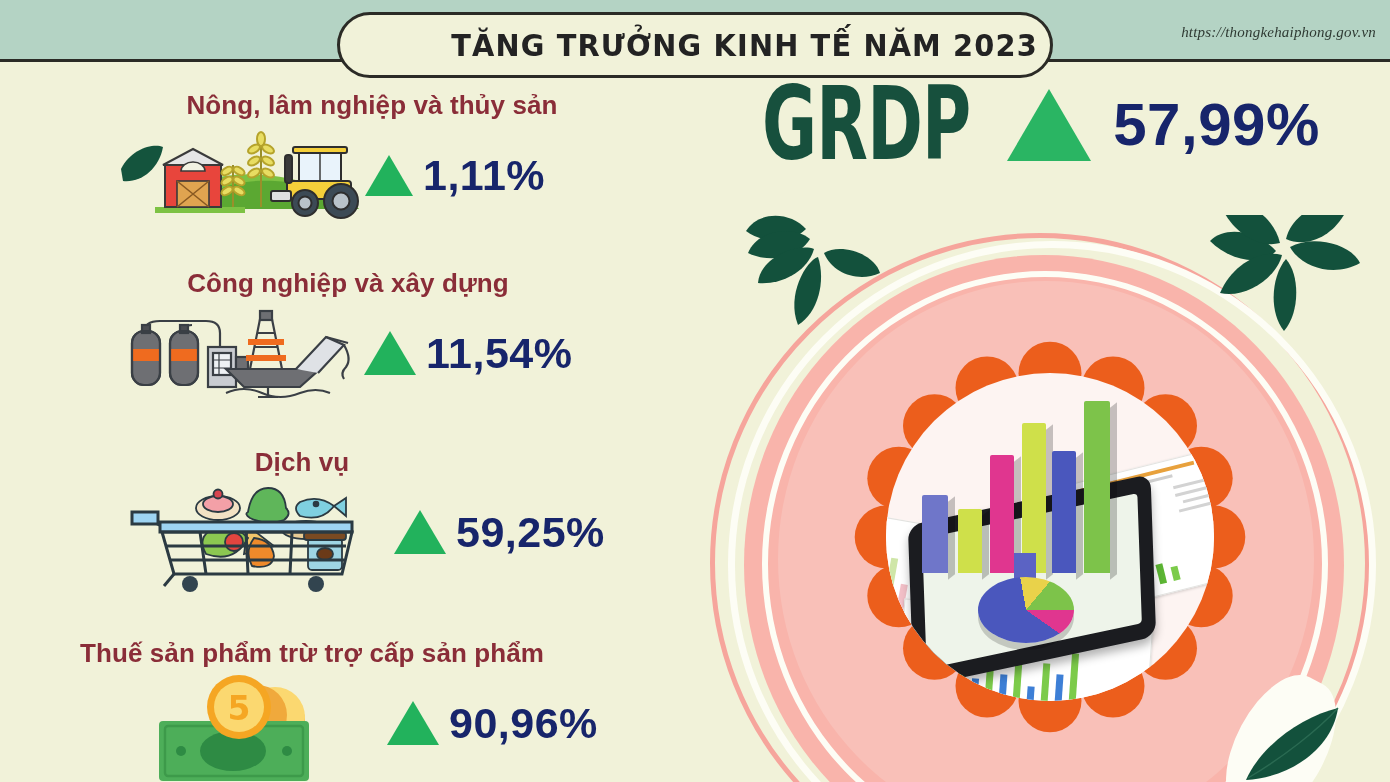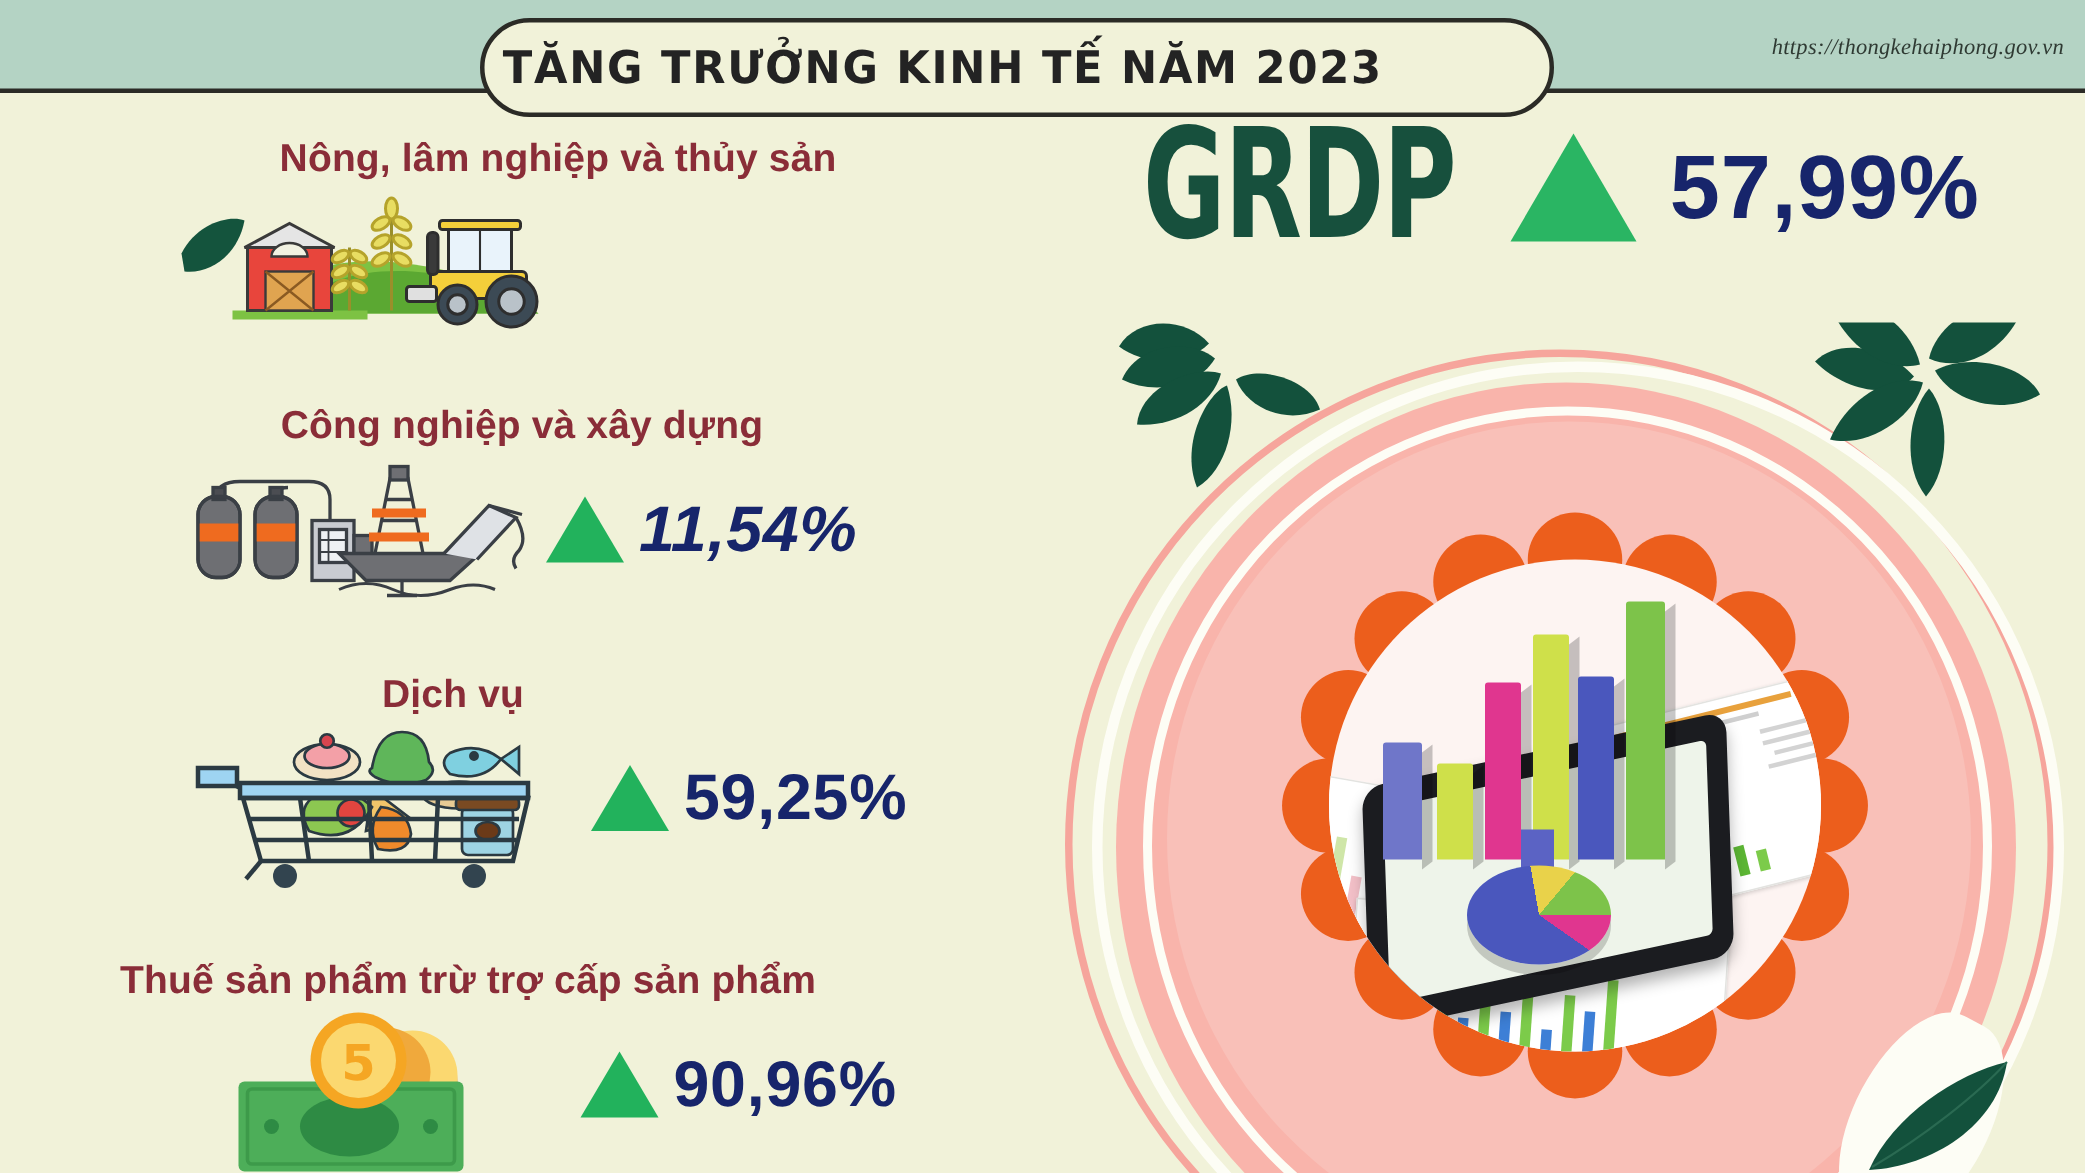--- a/index.html
+++ b/index.html
@@ -19,26 +19,26 @@
   }
   .site-url{
     position:absolute; right:14px; top:24px;
     font-family:"Liberation Serif", serif;
     font-style:italic; font-size:15px; color:#2f3a33;
     letter-spacing:.2px; z-index:6;
   }
 
   
   .title-pill{
-    position:absolute; left:320px; top:12px; width:716px; height:66px;
+    position:absolute; left:337px; top:12px; width:716px; height:66px;
     background:#f1f2d9;
     border:3px solid #2b2b26;
     border-radius:34px;
     z-index:5;
-    display:flex; align-items:center; justify-content:flex-start;
+    display:flex; align-items:center; justify-content:flex-end;
   }
   .title-text{
     font-family:"DejaVu Sans", sans-serif;
     font-weight:bold;
     font-size:30px;
     letter-spacing:1.2px;
     color:#232323;
     white-space:nowrap;
     transform:scaleX(.96);
   }
@@ -78,21 +78,21 @@
   #sector-ind   { top:206px; }
   #sector-serv  { top:385px; }
   #sector-tax   { top:576px; }
 
   #sector-agri  .sector-label{ margin-left:12px; }
   #sector-ind   .sector-label{ margin-left:28px; }
   #sector-serv  .sector-label{ margin-left:-18px; }
   #sector-tax   .sector-label{ margin-left:-8px; }
 
   #sector-agri .sector-row{ margin-left:75px; }
-  #sector-ind  .sector-row{ margin-left:120px;font-style:italic; }
+  #sector-ind  .sector-row{ margin-left:120px; }
   #sector-serv .sector-row{ margin-left:130px; }
   #sector-tax  .sector-row{ margin-left:145px; }
 
   #sector-ind  .value-wrap{ margin-left:-6px; }
   #sector-serv .value-wrap{ margin-left:14px; }
   #sector-tax  .value-wrap{ margin-left:-8px; }
 
   
   .grdp-row{
     position:absolute; left:762px; top:88px;
@@ -279,20 +279,24 @@
             <path d="M184 28 L184 56 M226 28 L226 56 M205 28 L205 56" stroke-width="1.4"></path>
             <rect x="172" y="56" width="64" height="18" rx="3" fill="#f4cf3a"></rect>
             <rect x="170" y="30" width="7" height="28" rx="3" fill="#3a3a3a"></rect>
             <rect x="156" y="66" width="20" height="10" rx="2" fill="#e0e0e0"></rect>
             <circle cx="190" cy="78" r="13" fill="#3c4a55"></circle>
             <circle cx="190" cy="78" r="6.5" fill="#b9c2c9"></circle>
             <circle cx="226" cy="76" r="17" fill="#3c4a55"></circle>
             <circle cx="226" cy="76" r="8.5" fill="#b9c2c9"></circle>
           </g>
         </svg>
+      </div>
+      <div class="value-wrap">
+        <div class="tri small"></div>
+        <div class="pct">1,11%</div>
       </div>
     </div>
   </div>
 
   <div class="sector" id="sector-ind">
     <div class="sector-label">Công nghiệp và xây dựng</div>
     <div class="sector-row">
       <div class="icon-box">
         <svg viewBox="0 0 250 100" width="250" height="100">
           <g stroke="#3a3f45" stroke-width="2.2" fill="none">

